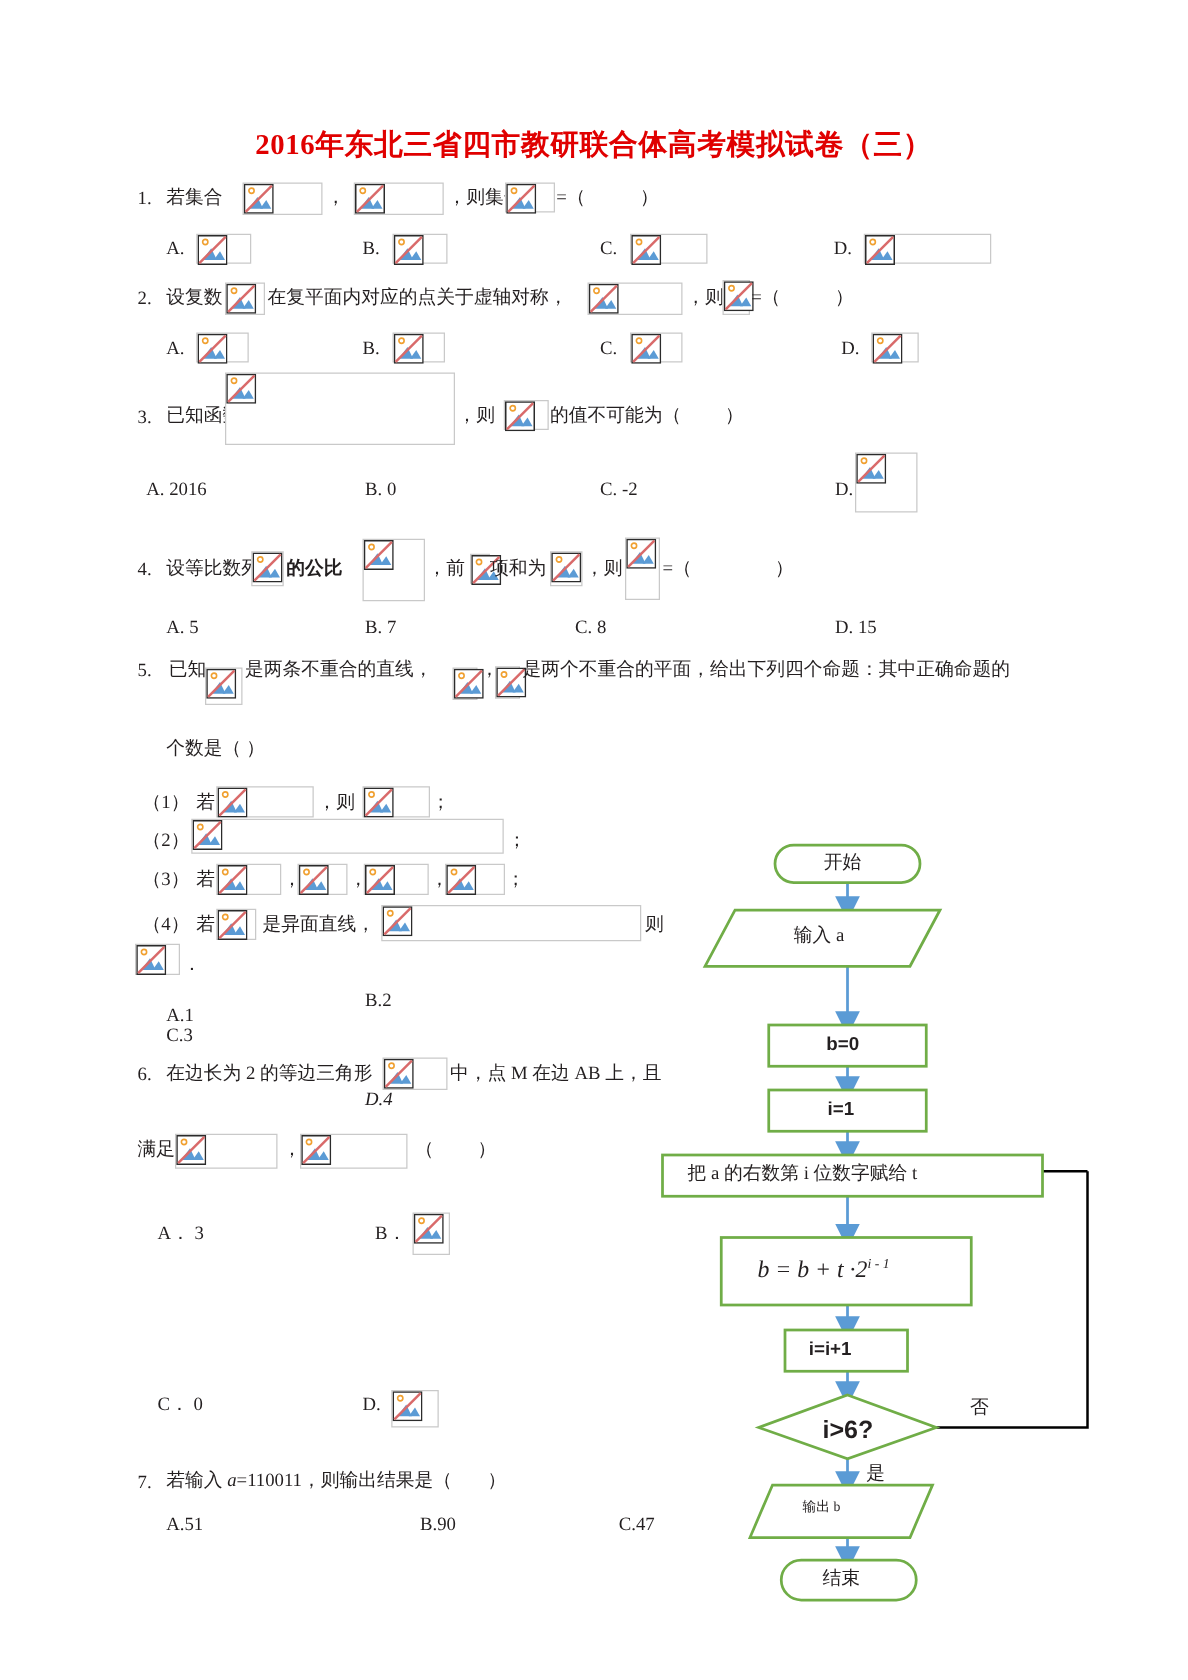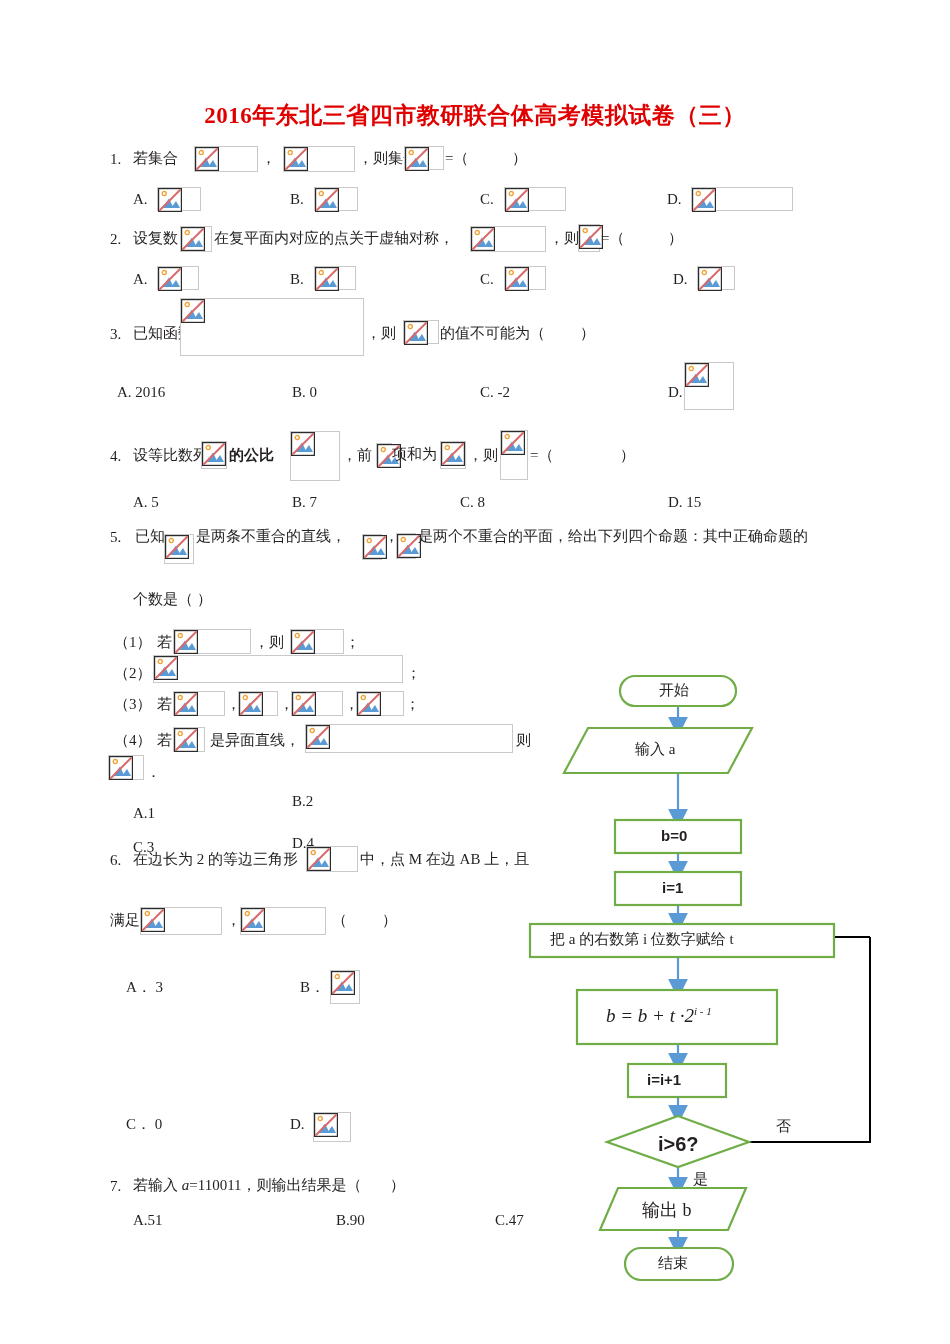--- a/index.html
+++ b/index.html
@@ -432,22 +432,22 @@
         <circle cx="6.2" cy="5.6" r="2.1" fill="none" stroke="#F0A030" stroke-width="1.3"></circle>
         <polygon points="4,20 11,10.5 15.5,20" fill="#5B9BD5"></polygon>
         <polygon points="13,20 18,13 22,20" fill="#5B9BD5"></polygon>
         <line x1="1.5" y1="22.5" x2="22.5" y2="1.5" stroke="#D96A6A" stroke-width="2"></line>
       </svg>
     </div>
   <div class="t" style="left:146px;top:765px;">．</div>
 
   <div class="t" style="left:133px;top:806px;"><span>A.</span><span>1</span></div>
   <div class="t" style="left:292px;top:766px;margin-top:28px;"><span>B.</span><span>2</span></div>
-  <div class="t" style="left:133px;top:840px;"><span>C.</span><span>3</span></div>
-  <div class="t" style="left:292px;top:836px;"><span>D.</span><span>4</span></div>
+  <div class="t" style="left:133px;top:822px;"><span>C.</span><span>3</span></div>
+  <div class="t" style="left:292px;top:873px;font-style:italic;"><span>D.</span><span>4</span></div>
 
   <div class="qn" style="left:110px;top:852px;">6.</div>
   <div class="t" style="left:133px;top:852px;">在边长为 2 的等边三角形</div>
   <div class="ph" style="left:306px;top:846px;width:52px;height:26px;">
       <svg width="24" height="24" viewBox="0 0 24 24" style="position: absolute; left: 0px; top: 0px;">
         <rect x="0.6" y="0.6" width="22.8" height="22.8" fill="#ffffff" stroke="#2b2b2b" stroke-width="1.2"></rect>
         <circle cx="6.2" cy="5.6" r="2.1" fill="none" stroke="#F0A030" stroke-width="1.3"></circle>
         <polygon points="4,20 11,10.5 15.5,20" fill="#5B9BD5"></polygon>
         <polygon points="13,20 18,13 22,20" fill="#5B9BD5"></polygon>
         <line x1="1.5" y1="22.5" x2="22.5" y2="1.5" stroke="#D96A6A" stroke-width="2"></line>
@@ -558,19 +558,19 @@
     </svg>
 
     <div class="t" style="left:179px;top:23px;font-size:15px;">开始</div>
     <div class="t" style="left:155px;top:82px;font-size:15px;">输入 a</div>
     <div class="t" style="left:181px;top:168px;font-size:15px;font-weight:bold;font-family:'Liberation Sans',sans-serif;">b=0</div>
     <div class="t" style="left:182px;top:220px;font-size:15px;font-weight:bold;font-family:'Liberation Sans',sans-serif;">i=1</div>
     <div class="t" style="left:70px;top:272px;font-size:15px;">把 a 的右数第 i 位数字赋给 t</div>
     <div class="t" style="left:126px;top:346px;font-size:19px;font-style:italic;font-family:'Liberation Serif',serif;"><span>b = b + t ·2</span><sup style="font-size:11px;">i - 1</sup></div>
     <div class="t" style="left:167px;top:412px;font-size:15px;font-weight:bold;font-family:'Liberation Sans',sans-serif;">i=i+1</div>
     <div class="t" style="left:178px;top:474px;font-size:20px;font-weight:bold;font-family:'Liberation Sans',sans-serif;">i&gt;6?</div>
-    <div class="t" style="left:162px;top:541px;font-size:18px;">输出 b</div>
+    <div class="t" style="left:162px;top:541px;font-size:11px;">输出 b</div>
     <div class="t" style="left:178px;top:596px;font-size:15px;">结束</div>
     <div class="t" style="left:296px;top:459px;font-size:15px;">否</div>
     <div class="t" style="left:213px;top:512px;font-size:15px;">是</div>
   </div>
 
 </div>
 
 </body></html>

